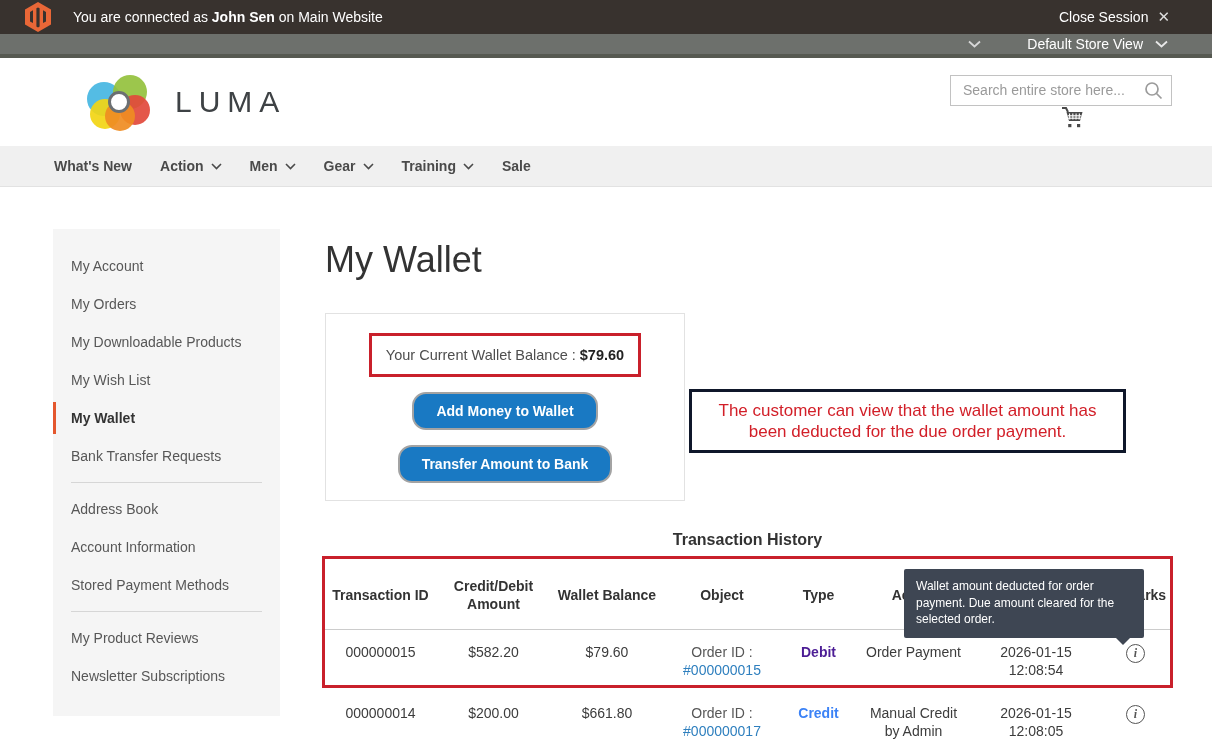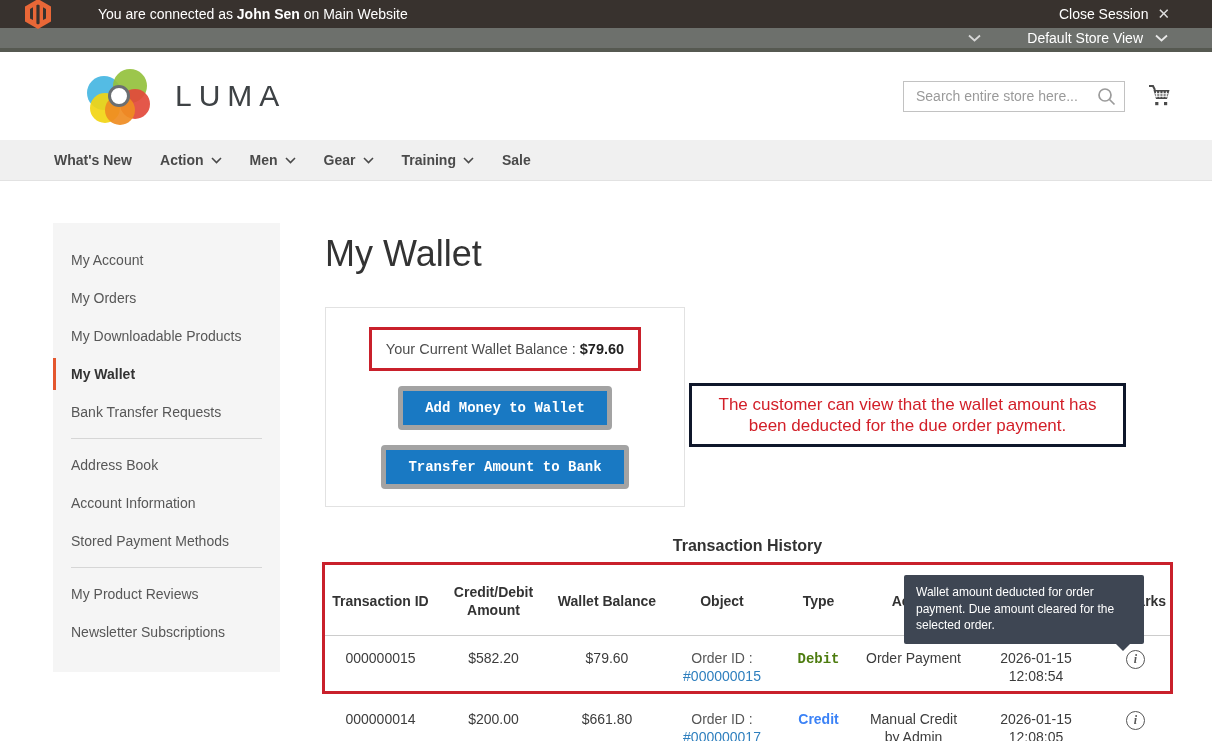--- a/index.html
+++ b/index.html
@@ -1,21 +1,21 @@
 <!DOCTYPE html>
 <html><head>
 <meta charset="utf-8">
 <style>
   * { margin:0; padding:0; box-sizing:border-box; }
   html,body { width:1212px; height:741px; overflow:hidden; background:#fff;
     font-family:"Liberation Sans","DejaVu Sans",sans-serif; color:#333; }
 
   
-  .admin-bar { height:28px; background:#38322e; color:#fff; display:flex; align-items:center;
-    padding:0 42px 0 25px; font-size:14px;gap:25px; }
+  .admin-bar { height:34px; background:#38322e; color:#fff; display:flex; align-items:center;
+    padding:0 42px 0 25px; font-size:14px; }
   .admin-bar .msg { margin-left:22px; font-weight:400; }
   .admin-bar .msg b { font-weight:700; }
   .admin-bar .spacer { flex:1; }
   .close-session { display:flex; align-items:center; gap:9px; color:#fff; cursor:pointer; font-size:14px; }
   .close-session .x { font-size:15px; color:#ddd; }
 
   
   .store-bar { height:24px; background:#6d706c; border-bottom:4px solid #565951; color:#fff;
     display:flex; align-items:center; justify-content:flex-end; padding:0 44px; font-size:14px; }
   .store-switch { display:flex; align-items:center; gap:12px; cursor:pointer; }
@@ -27,21 +27,21 @@
   .logo-mark { position:relative; width:66px; height:54px; }
   .logo-mark i { position:absolute; border-radius:50%; opacity:.92; }
   .logo-mark .c-blue   { width:34px; height:34px; left:0;  top:7px;  background:#45b6e2; }
   .logo-mark .c-green  { width:34px; height:34px; left:26px; top:0;  background:#94c13d; }
   .logo-mark .c-yellow { width:30px; height:30px; left:3px; top:24px; background:#f2d513; }
   .logo-mark .c-red    { width:30px; height:30px; left:33px; top:20px; background:#e2493b; }
   .logo-mark .c-orange { width:30px; height:30px; left:18px; top:26px; background:#ef8c22; }
   .logo-mark .c-center { width:22px; height:22px; left:21px; top:16px; background:#fff;
     border:3px solid #6b6f72; opacity:1; }
   .logo-text { font-size:30px; letter-spacing:7px; color:#3e4245; font-weight:400; }
-  .header-right { margin-left:auto; display:flex; align-items:center; }
+  .header-right { margin-left:auto; display:flex; align-items:center;flex-direction:column; }
   .search-box { position:relative; width:222px; }
   .search-box input { width:222px; height:31px; border:1px solid #c2c2c2; padding:0 34px 0 12px;
     font-size:14px; color:#555; font-family:inherit; background:#fff; }
   .search-box input::placeholder { color:#9a9a9a; }
   .search-glyph { position:absolute; right:9px; top:6px; }
   .cart-btn { margin-left:22px; cursor:pointer; display:flex; align-items:center; }
 
   
   .main-nav { height:41px; background:#f0f0f0; border-bottom:1px solid #e2e2e2; display:flex;
     align-items:center; padding:0 40px; }
@@ -59,37 +59,37 @@
 
   
   .main-col { flex:1; margin-left:45px; position:relative; }
   h1.page-title { font-size:36px; font-weight:300; color:#333; margin:10px 0 32px; letter-spacing:0; }
 
   .wallet-row { display:flex; align-items:flex-start; }
   .wallet-card { width:360px; border:1px solid #e2e2e2; background:#fff; padding:7px 0 17px; text-align:center; }
   .balance-box { width:272px; margin:12px auto; border:3px solid #c9202b; padding:11px 6px; font-size:14.5px;
     color:#4e4e4e; }
   .balance-box b { color:#222; }
-  .btn { display:block; margin:15px auto 0; background:#1979c3; border:5px solid #a3a3a3; border-radius:4px;
-    color:#fff; font-weight:700; font-size:14px; font-family:Liberation Mono, monospace; padding:9px 22px; cursor:pointer; }
+  .btn { display:block; margin:15px auto 0; background:#1979c3; border:2px solid #a3a3a3; border-radius:14px;
+    color:#fff; font-weight:700; font-size:14px; font-family:Liberation Sans, sans-serif; padding:9px 22px; cursor:pointer; }
   .annotation { margin-left:4px; margin-top:76px; width:437px; border:3px solid #0f172a; color:#d21f28;
     font-size:17px; line-height:21px; text-align:center; padding:8px 14px; }
 
   .tx-section { margin-top:30px; }
   .tx-title { text-align:center; font-size:16px; font-weight:700; color:#333; }
   .tx-wrap { position:relative; margin-top:10px; }
   table.tx { width:100%; border-collapse:collapse; table-layout:fixed; }
   table.tx th { font-size:14px; font-weight:700; color:#333; text-align:center; vertical-align:middle;
     padding:17px 6px 14px; height:70px; border-bottom:1px solid #ccc; line-height:18px; }
   table.tx td { font-size:14px; color:#3c3c3c; text-align:center; vertical-align:top;
     padding:13px 6px 12px; line-height:18px; height:58px;margin-top:32px; }
   table.tx tr.row-2 td { border-bottom:1px solid #ccc; }
   .obj-label { color:#575757; }
   a.order-link { color:#2e7fbe; text-decoration:none; cursor:pointer; display:inline-block; }
-  .type-debit { color:#4d7c0f; font-weight:700;font-family:Liberation Mono, monospace; }
+  .type-debit { color:#4c1d95; font-weight:700; }
   .type-credit { color:#3b82f6; font-weight:700; }
   .muted2 { color:#3c3c3c; }
   .info-circle { display:inline-block; width:19px; height:19px; border:1.5px solid #555; border-radius:50%;
     font-size:12px; line-height:16px; color:#555; font-family:"Liberation Serif","DejaVu Serif",serif;
     font-style:italic; font-weight:700; cursor:pointer; text-align:center; }
 
   .red-outline { position:absolute; left:-3px; right:-3px; top:-3px; height:132px;
     border:3px solid #c9202b; pointer-events:none; z-index:5; }
   .tooltip { position:absolute; top:10px; right:26px; width:240px; background:#3e4653; color:#fff;
     font-size:12px; line-height:16.5px; padding:9px 12px 10px; z-index:10; border-radius:2px; }
@@ -219,20 +219,21 @@
     </a>
 </nav>
 
 <div class="columns">
 
   <div class="sidebar-col">
     <div class="account-nav">
       <a>My Account</a>
       <a>My Orders</a>
       <a>My Downloadable Products</a>
+      <a>My Wish List</a>
       <a class="current">My Wallet</a>
       <a>Bank Transfer Requests</a>
       <hr class="side-divider">
       <a>Address Book</a>
       <a>Account Information</a>
       <a>Stored Payment Methods</a>
       <hr class="side-divider">
       <a>My Product Reviews</a>
       <a>Newsletter Subscriptions</a>
     </div>

